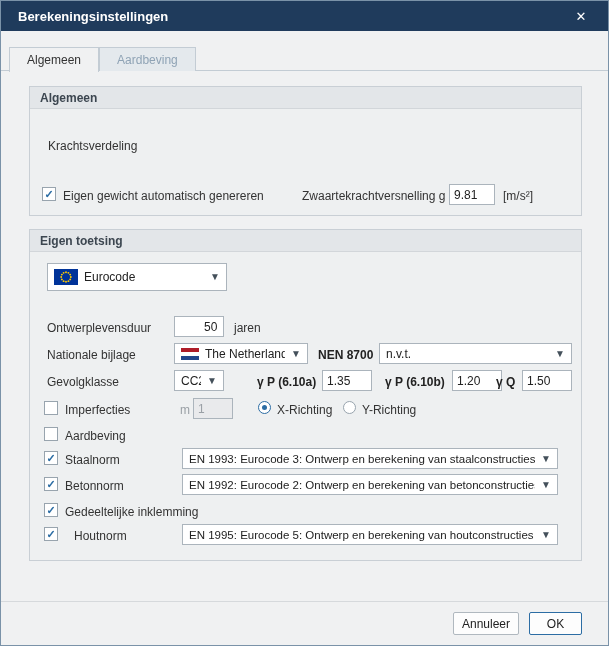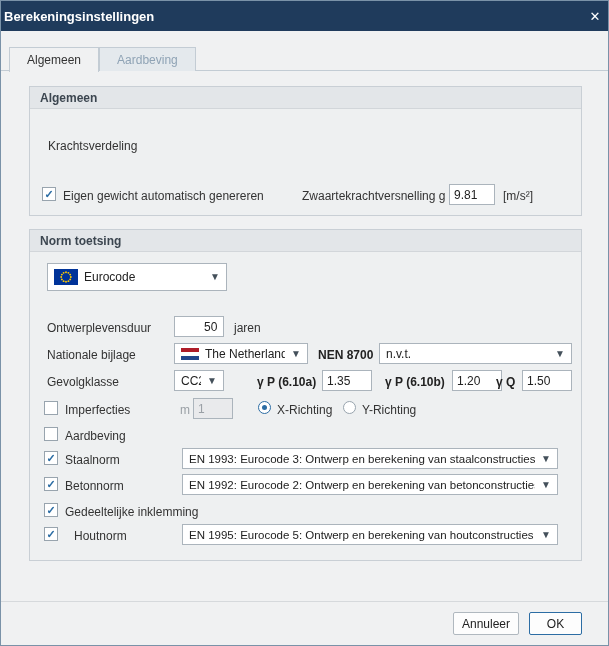--- a/index.html
+++ b/index.html
@@ -12,21 +12,21 @@
   .dialog {
     position: relative;
     width: 609px; height: 646px;
     background: #f0f1f2;
     border: 1px solid #7a92a8;
     overflow: hidden;
   }
   .titlebar {
     position: absolute; top: 0; left: 0; right: 0; height: 30px;
     background: #1f3b5c; color: #ffffff;
-    display: flex; align-items: center; padding: 0 3px;
+    display: flex; align-items: center; padding: 0 17px;
   }
   .titlebar .title { font-size: 13px; font-weight: bold; }
   .titlebar .close {
     margin-left: auto; font-size: 13px; cursor: pointer;
     width: 20px; text-align: center;
   }
   .tabline { position: absolute; top: 69px; left: 0; right: 0; border-top: 1px solid #c3ccd4; }
   .tabs { position: absolute; top: 46px; left: 8px; display: flex; z-index: 2; }
   .tab {
     height: 24px; padding: 0 17px; font-size: 12px;
@@ -130,21 +130,21 @@
         <span>✓</span>
       </span>
     <span class="lbl" style="left:272px; top:102px;">Zwaartekrachtversnelling g</span>
     <span class="lbl" style="left:33px; top:102px;">Eigen gewicht automatisch genereren</span>
     <input class="inp" style="left: 419px; top: 97px; width: 46px; height: 21px;" value="9.81">
     <span class="lbl" style="left:473px; top:102px;">[m/s²]</span>
   </div>
 
   <div class="group group2">
     <div class="group-header">
-      <span>Norm toetsing</span>
+      <span>Eigen toetsing</span>
     </div>
 
     <div class="sel" style="left:17px; top:33px; width:180px; height:28px;">
       <svg class="flag" width="24" height="16" viewBox="0 0 24 16">
         <rect width="24" height="16" fill="#003399"></rect>
         <g fill="#ffcc00">
           <circle cx="12" cy="3.2" r="0.95"></circle>
             <circle cx="14.4" cy="3.85" r="0.95"></circle>
           <circle cx="16.15" cy="5.6" r="0.95"></circle>
             <circle cx="16.8" cy="8" r="0.95"></circle>

